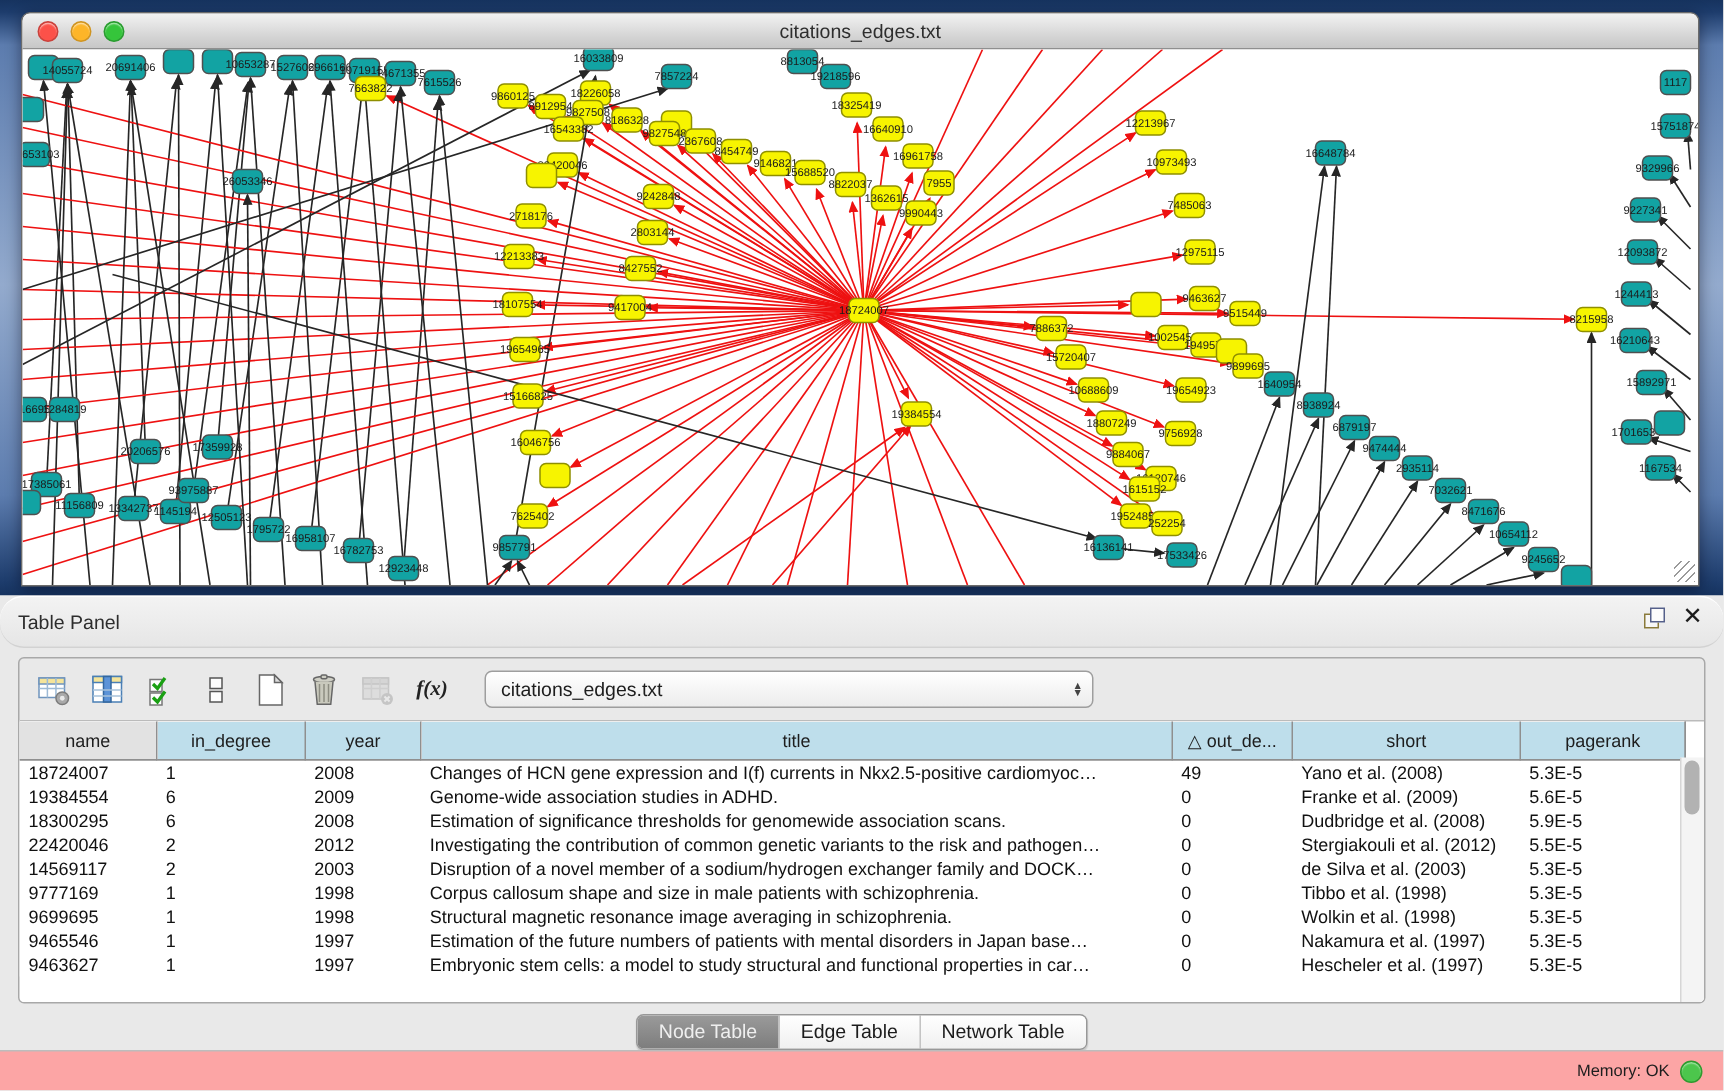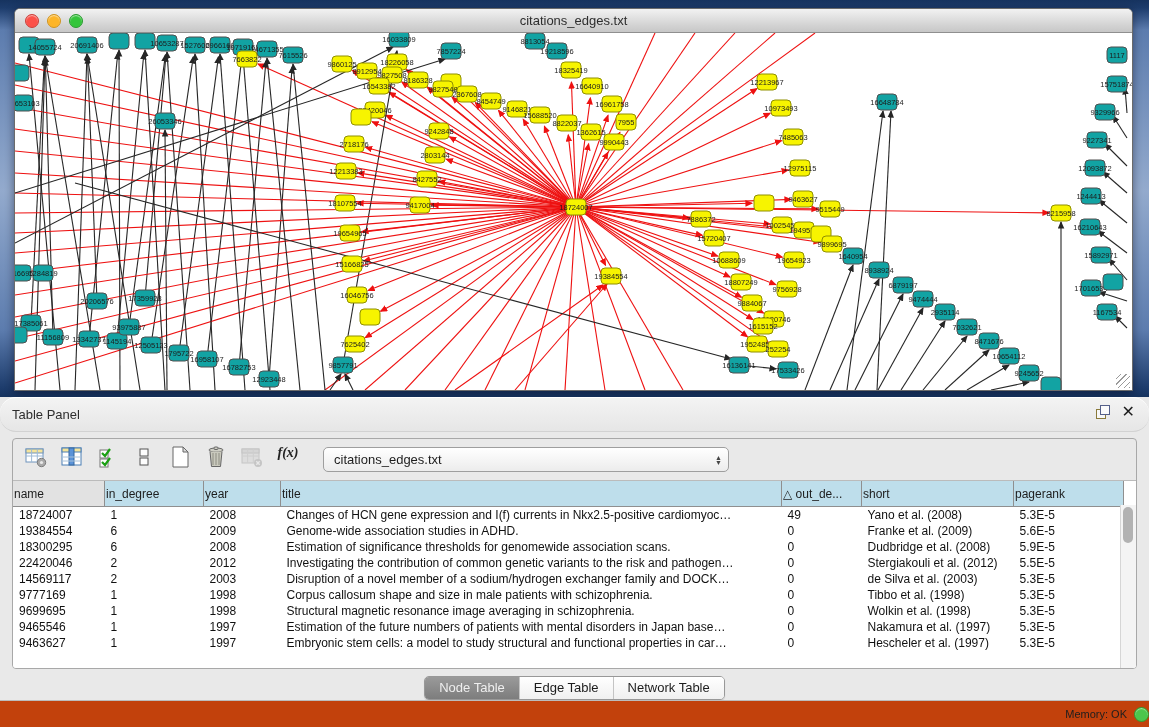--- a/index.html
+++ b/index.html
@@ -32,46 +32,46 @@
   .panel-title{position:absolute;left:12px;top:9px;font-size:13px;color:#2d2d2d;}
   .panel-btns{position:absolute;right:14px;top:7px;display:flex;align-items:center;gap:12px;}
   .float-icon{position:relative;width:14px;height:14px;}
   .float-icon .sq1{position:absolute;left:0;bottom:0;width:8px;height:8px;border:1.5px solid #8a7a3a;background:#f7f7f7;}
   .float-icon .sq2{position:absolute;right:0;top:0;width:8px;height:8px;border:1.5px solid #55608a;background:#fbfbfb;}
   .close-x{font-size:16px;font-weight:bold;color:#1c1c1c;line-height:14px;cursor:default;}
 
   .browser{position:absolute;left:12px;top:41px;width:1123px;height:229px;
     border:1px solid #a8a8a8;border-radius:4px;background:#e9e9e9;overflow:hidden;}
   .toolbar{height:41px;display:flex;align-items:center;padding-left:8px;gap:6px;}
-  .tbtn{width:30px;height:30px;display:flex;align-items:flex-start;justify-content:center;border-radius:4px;}
+  .tbtn{width:30px;height:30px;display:flex;align-items:center;justify-content:center;border-radius:4px;}
   .tbtn.disabled{opacity:.45;}
   .fx{font-family:"Liberation Serif","DejaVu Serif",serif;font-style:italic;font-weight:bold;font-size:14px;color:#222;}
   .combo{margin-left:14px;width:388px;height:23px;background:linear-gradient(#ffffff,#ececec);
     border:1px solid #9e9e9e;border-radius:5px;display:flex;align-items:center;justify-content:space-between;
     padding:0 6px 0 10px;font-size:13px;color:#1d1d1d;}
   .combo .arrows{display:flex;flex-direction:column;line-height:5px;font-size:7px;color:#444;}
 
   table.attr{border-collapse:collapse;table-layout:fixed;width:1105px;background:#fff;font-size:12px;}
   table.attr th{height:23px;background:#bedeeb;border-right:1px solid #8f8f8f;border-bottom:1px solid #8f8f8f;
-    font-weight:normal;color:#1d1d1d;text-align:left;overflow:hidden;white-space:nowrap;}
+    font-weight:normal;color:#1d1d1d;text-align:center;overflow:hidden;white-space:nowrap;}
   table.attr th.first{background:#e2e2e2;}
   table.attr td{height:16px;padding:0 0 0 6px;color:#111;white-space:nowrap;overflow:hidden;border:none;}
   .tablewrap{position:relative;height:188px;background:#fff;border-top:1px solid #bbb;}
   .vscroll{position:absolute;right:0;top:24px;width:15px;height:163px;background:#f4f4f4;border-left:1px solid #d6d6d6;}
   .vscroll .thumb{position:absolute;left:2px;top:2px;width:10px;height:36px;border-radius:5px;background:#b2b2b2;}
 
   .tabs-row{position:absolute;left:0;top:271px;width:100%;height:32px;display:flex;align-items:flex-end;justify-content:center;}
   .seg{display:flex;margin-top:4px;border:1px solid #989898;border-radius:5px;overflow:hidden;
     box-shadow:0 1px 1px rgba(0,0,0,.15);}
   .seg .tab{padding:3px 14px 4px;font-size:13px;background:linear-gradient(#ffffff,#f0f0f0);color:#1c1c1c;border-right:1px solid #c4c4c4;}
   .seg .tab:last-child{border-right:none;}
   .seg .tab.selected{background:linear-gradient(#9a9a9a,#7d7d7d);color:#efefef;}
 
-  .status-bar{position:absolute;left:0;top:303px;width:100%;height:27px;background:#c2410c;
-    border-top:1px solid #bcbcbc;display:flex;align-items:center;justify-content:flex-end;box-sizing:border-box;gap:7px;}
+  .status-bar{position:absolute;left:0;top:303px;width:100%;height:27px;background:#fca5a5;
+    border-top:1px solid #bcbcbc;display:flex;align-items:center;justify-content:flex-end;padding-right:14px;box-sizing:border-box;gap:7px;}
   .status-text{font-size:11px;color:#1e1e1e;}
   .mem-dot{width:13px;height:13px;border-radius:50%;background:#4cc64c;border:1px solid #2f9a2f;box-shadow:inset 0 1px 1px rgba(255,255,255,.5);}
 </style>
 </head>
 <body>
 
 <div id="app">
 
   <div class="network-area">
     <div class="net-window">

